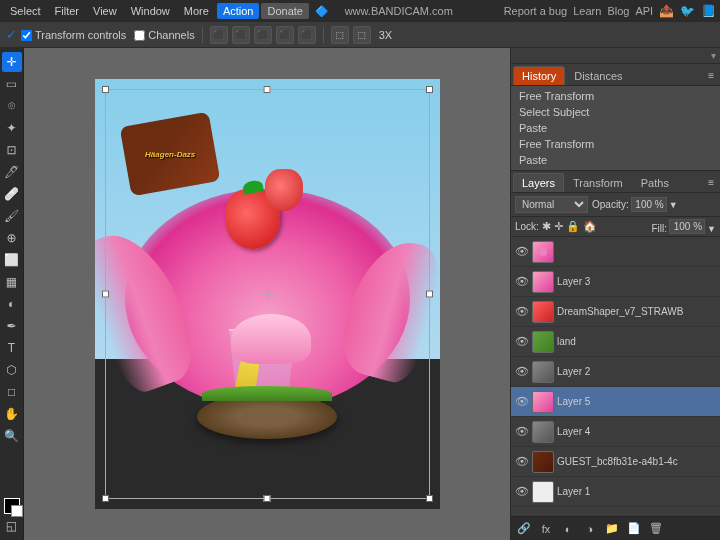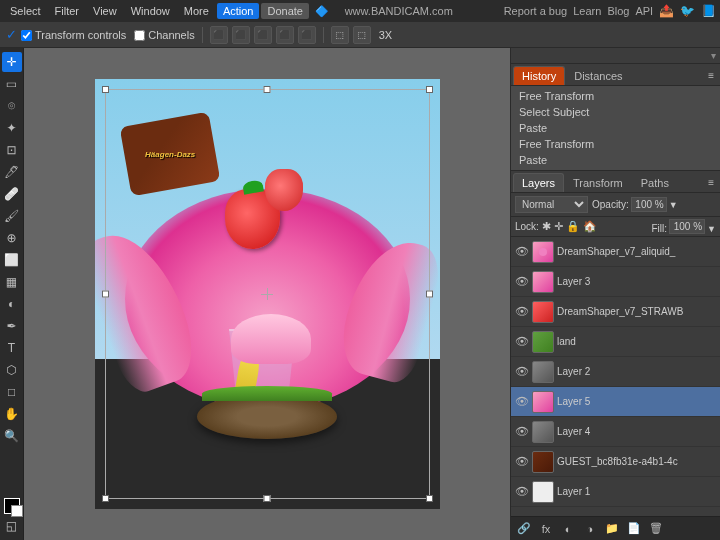--- a/index.html
+++ b/index.html
@@ -651,21 +651,20 @@
         </div>
       </div>
 
       <div id="layer-list">
 
         <div class="layer-item">
           <div class="layer-eye">👁</div>
           <div class="layer-thumbnail layer-thumb-pink">
             <div style="width:8px;height:8px;background:#f080c0;border-radius:50%;"></div>
           </div>
-          <span class="layer-name">DreamShaper_v7_aliquid_</span>
         </div>
         <div class="layer-item">
           <div class="layer-eye">👁</div>
           <div class="layer-thumbnail layer-thumb-pink"></div>
           <span class="layer-name">Layer 3</span>
         </div>
         <div class="layer-item">
           <div class="layer-eye">👁</div>
           <div class="layer-thumbnail layer-thumb-strawb"></div>
           <span class="layer-name">DreamShaper_v7_STRAWB</span>

